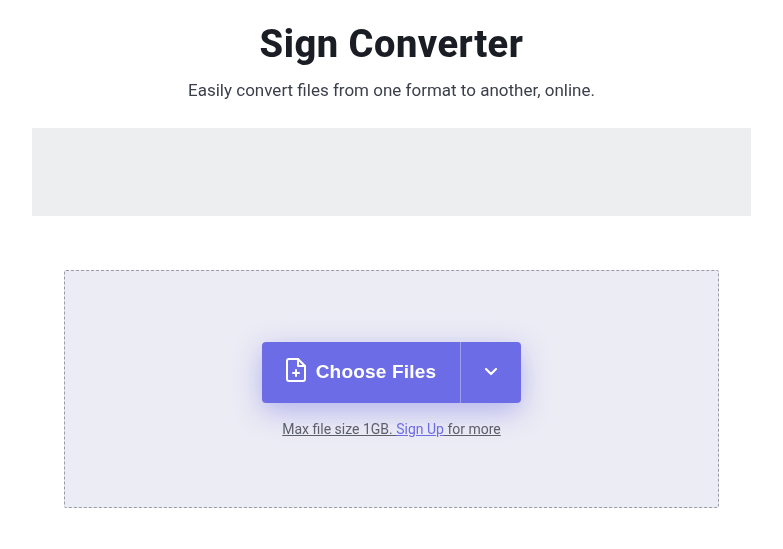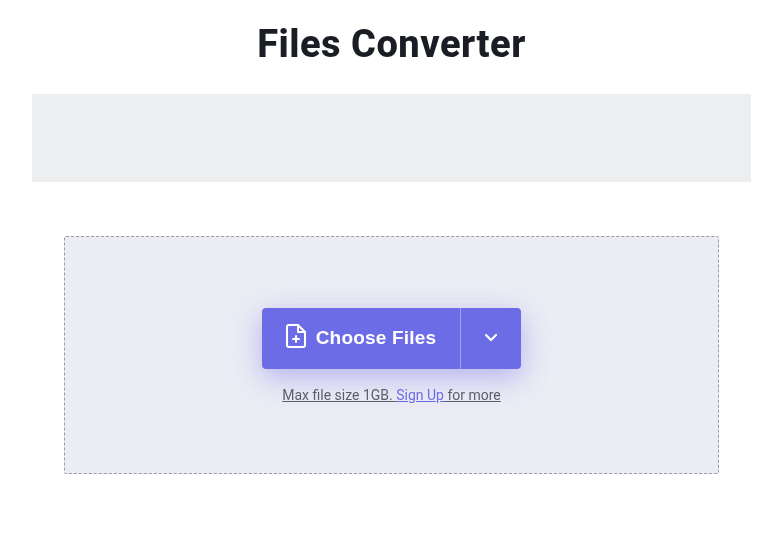--- a/index.html
+++ b/index.html
@@ -96,21 +96,22 @@
     .hint a {
       color: #6c6ce6;
       text-decoration: underline;
       cursor: pointer;
     }
   </style>
 </head>
 <body>
 
 <div class="header">
-  <h1 class="title">Files Converter</h1>
+  <h1 class="title">Sign Converter</h1>
+  <p class="subtitle">Easily convert files from one format to another, online.</p>
 </div>
 
 <div class="ad-banner"></div>
 
 <div class="main-card">
   <div class="dropzone">
     <div class="button-group">
       <button class="choose-files-btn">
         <span class="file-plus-icon">
           <svg width="20" height="24" viewBox="0 0 20 24" fill="none" stroke="#ffffff" stroke-width="2" stroke-linecap="round" stroke-linejoin="round">

